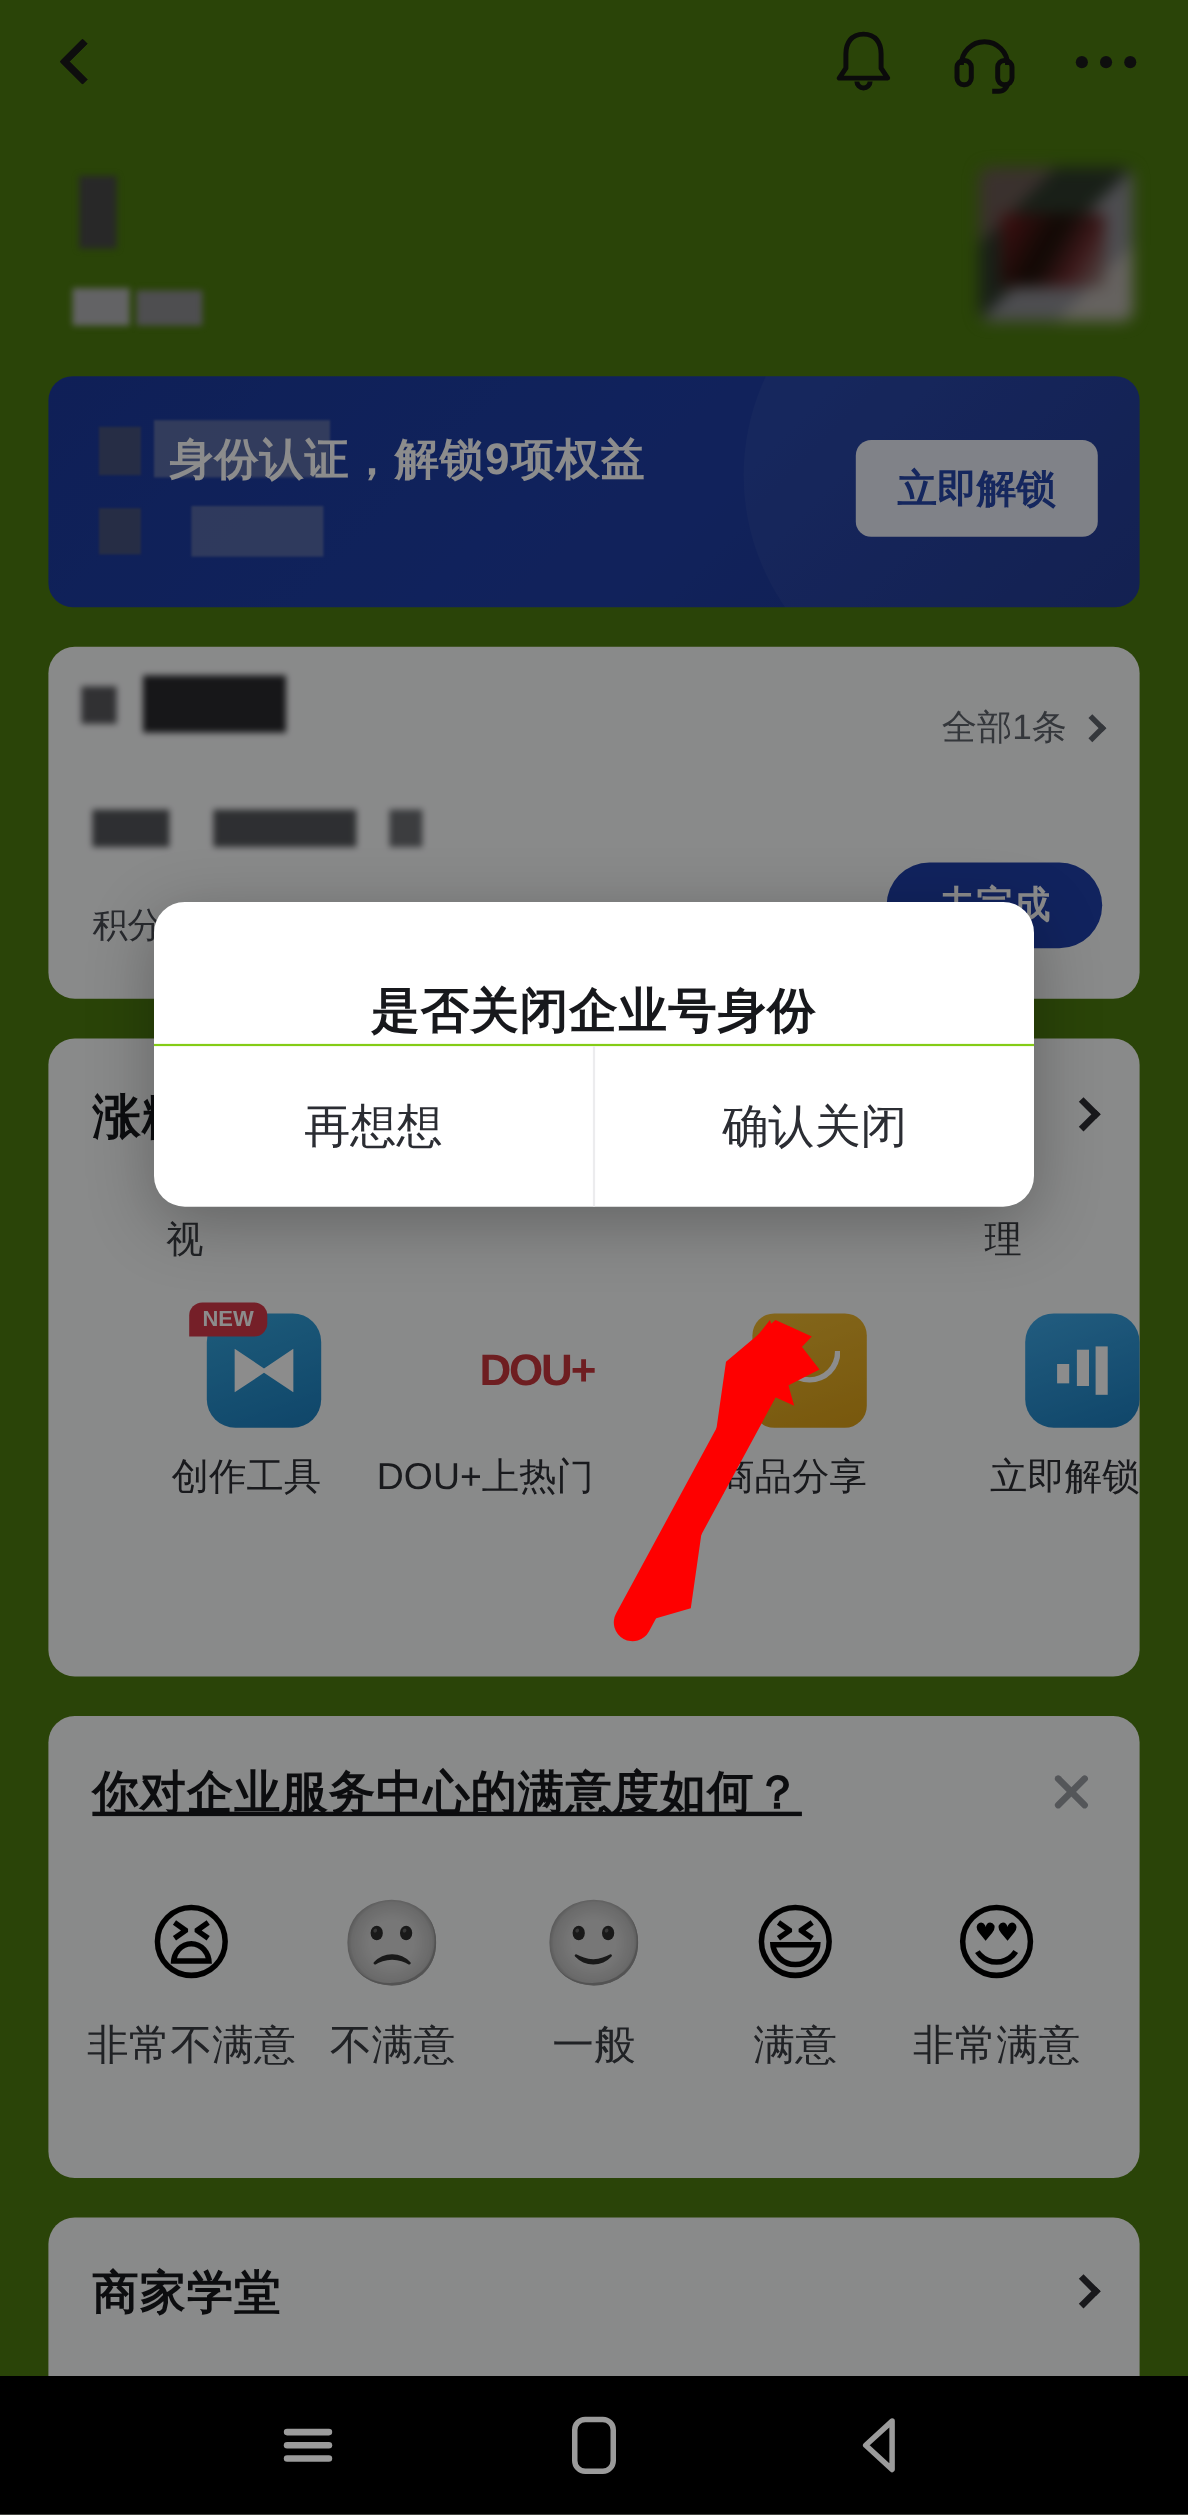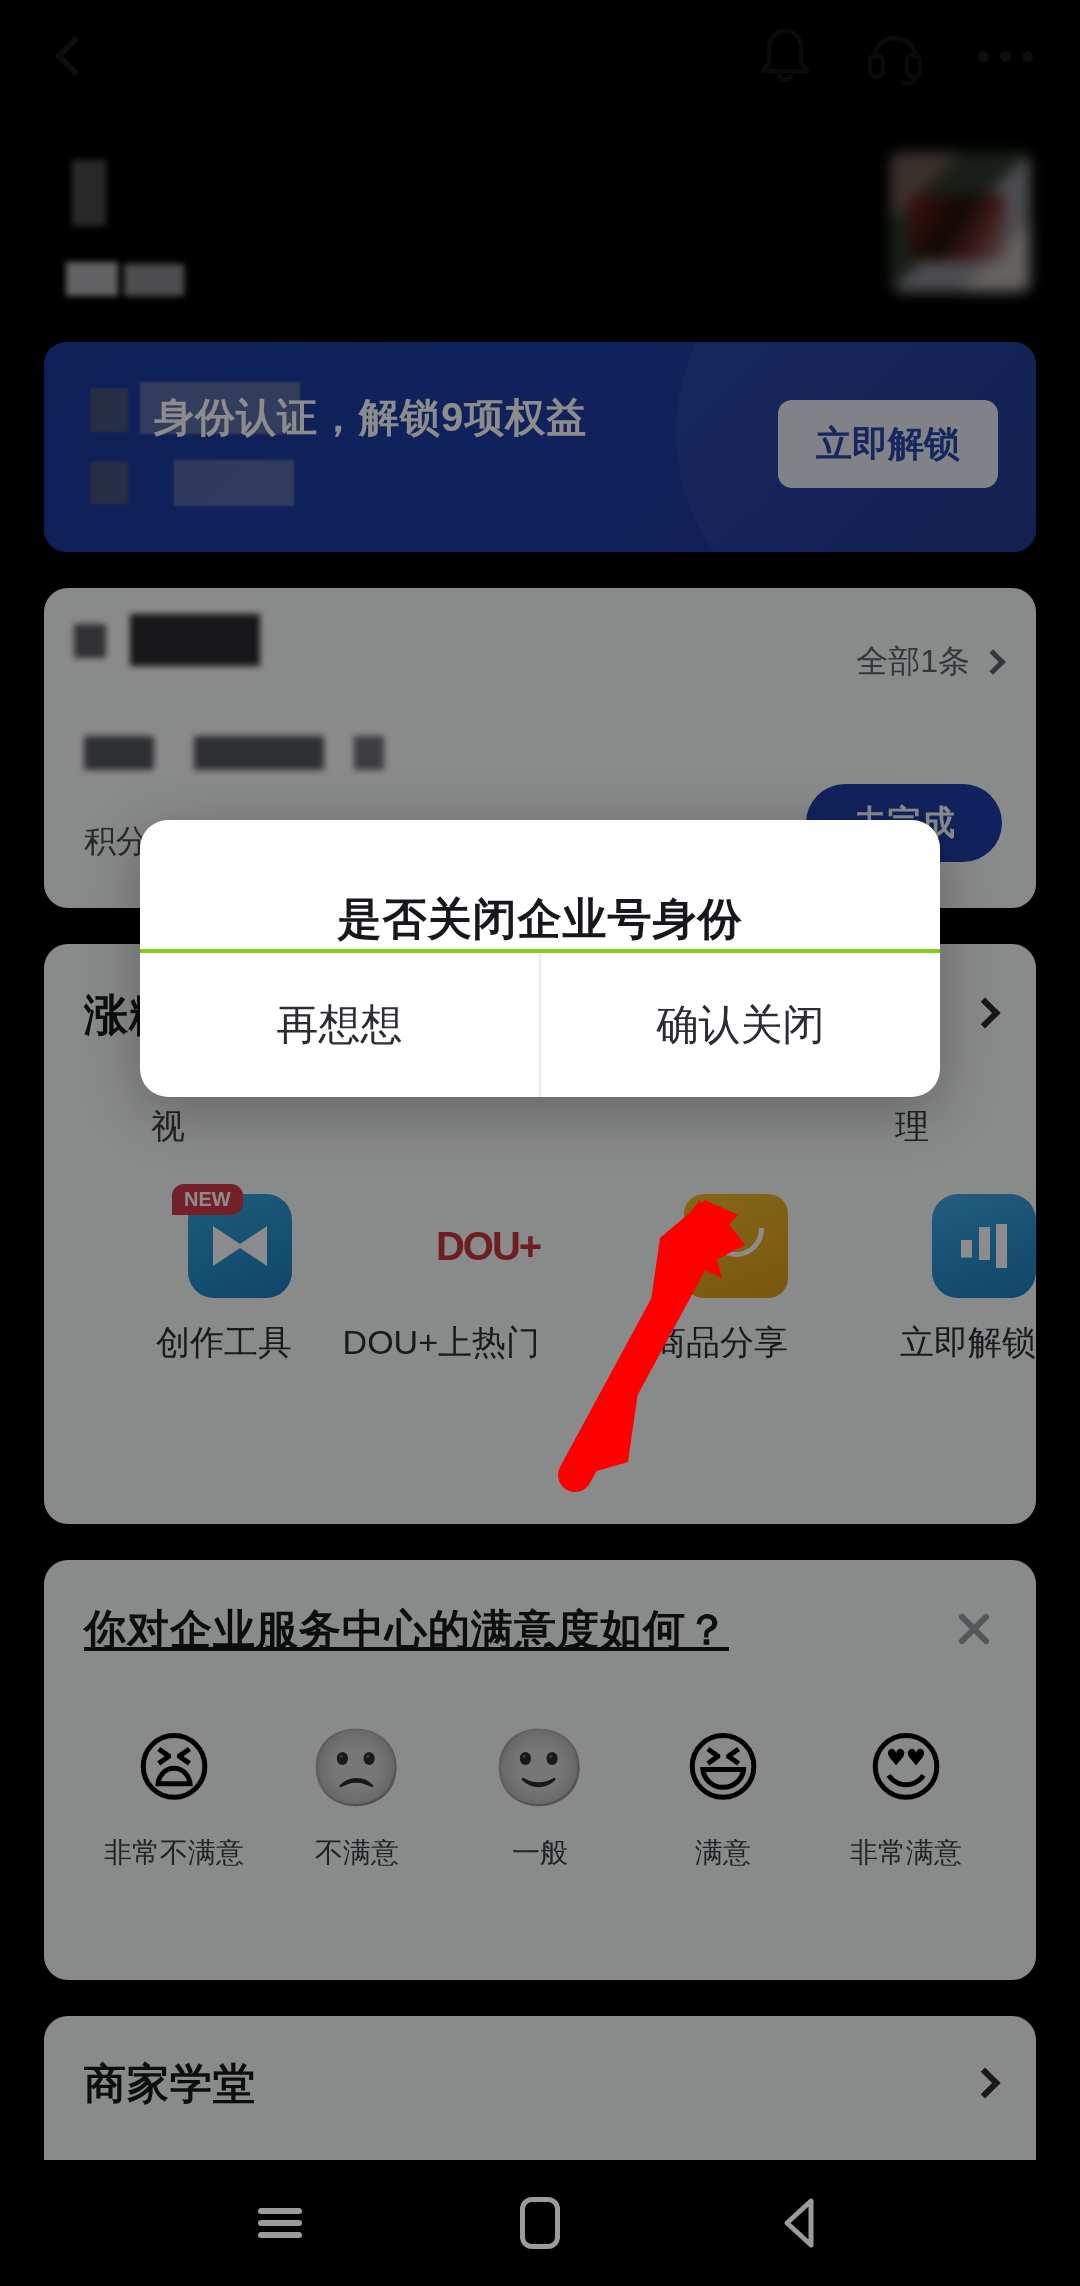--- a/index.html
+++ b/index.html
@@ -9,21 +9,21 @@
     font-family:"Liberation Sans","DejaVu Sans",sans-serif;
   }
   #screen{
     position:relative; width:1080px; height:2286px;
     background:#f2f3f5; overflow:hidden;
   }
 
   
   #page{
     position:absolute; inset:0 0 126px 0;
-    background:#000000;
+    background:#4d7c0f;
     overflow:hidden;
   }
   #scrim{
     position:absolute; inset:0;
     background:rgba(0,0,0,0.45);
     z-index:40;
   }
 
   
   .topbar{
@@ -181,21 +181,21 @@
     background:#9a9da3; border-radius:3px;
   }
   .sv-close:before{ transform:rotate(45deg); }
   .sv-close:after{ transform:rotate(-45deg); }
   .faces{
     position:absolute; left:40px; right:40px; top:170px;
     display:flex; justify-content:space-between;
   }
   .face{ display:flex; flex-direction:column; align-items:center; gap:28px; width:180px; }
   .femoji{ font-size:76px; line-height:1; filter:grayscale(1); }
-  .flabel{ font-size:28px; color:#3b3e44; white-space:nowrap; }
+  .flabel{ font-size:38px; color:#3b3e44; white-space:nowrap; }
 
   
   .card.school{ top:2016px; height:150px; border-radius:24px 24px 0 0; }
   .sc-title{
     position:absolute; left:40px; top:40px;
     font-size:42px; font-weight:700; color:#17181c; letter-spacing:1px;
   }
   .sc-chev{ position:absolute; right:40px; top:56px; }
 
   
@@ -206,21 +206,21 @@
     box-shadow:0 14px 60px rgba(0,0,0,.28);
   }
   .m-title{
     text-align:center; font-size:44px; font-weight:700; color:#17181c;
     padding:70px 28px 0; letter-spacing:1px;
   }
   .m-body{
     text-align:center; font-size:36px; color:#4a4d55; line-height:1.5;
     padding:26px 78px 64px;
   }
-  .m-actions{ display:flex; border-top:4px solid #84cc16; height:148px; }
+  .m-actions{ display:flex; border-top:2px solid #84cc16; height:148px; }
   .m-btn{
     flex:1; display:flex; align-items:center; justify-content:center;
     font-size:42px; color:#2b2d33;
   }
   .m-btn.cancel{ border-right:2px solid #ececee; }
   .m-btn.confirm{ font-weight:400; }
 
   
   .arrow-wrap{ position:absolute; inset:0; z-index:70; pointer-events:none; }
 

